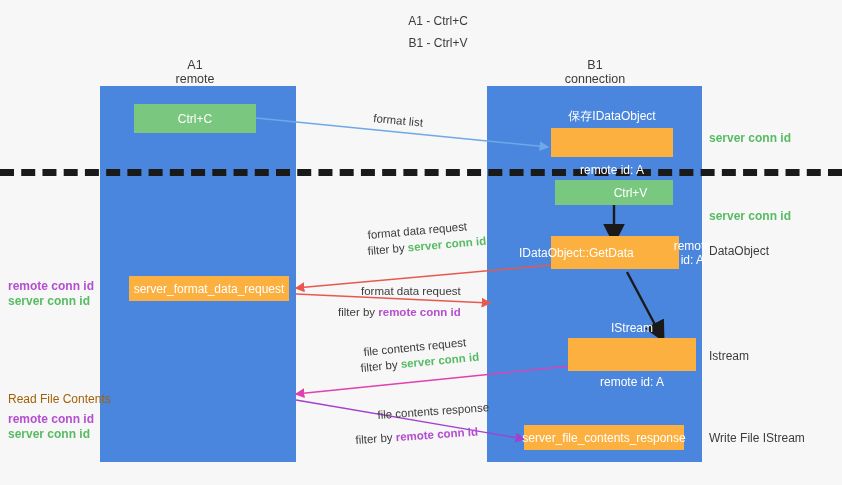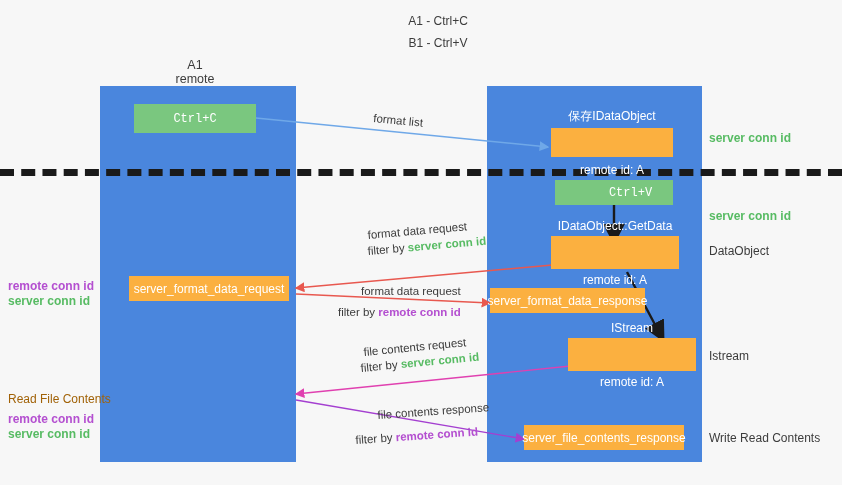--- a/index.html
+++ b/index.html
@@ -20,21 +20,21 @@
   .title{
     position:absolute;left:17px;top:10px;width:842px;text-align:center;
     color:#3c3c3c;font-size:12px;line-height:22px;white-space:pre;
   }
   .node{
     position:absolute;display:flex;align-items:center;justify-content:center;
     text-align:center;color:#ffffff;font-size:12px;line-height:14px;
     box-sizing:border-box;padding:2px 4px;
   }
   .node.orange{background:#fbb040;gap:40px;}
-  .node.green{background:#7ac77f;font-family:Liberation Mono, monospace;}
+  .node.green{background:#7ac77f;}
   .node span{display:block;}
   .side-label{
     position:absolute;font-size:12px;line-height:15px;color:#3c3c3c;
     white-space:nowrap;
   }
   .conn-green{color:#57bb63;font-weight:bold;}
   .conn-purple{color:#b44fd0;font-weight:bold;}
   .edge-label{
     position:absolute;font-size:11.5px;line-height:15px;color:#3c3c3c;
     white-space:nowrap;transform-origin:0 0;
@@ -49,20 +49,24 @@
 <body>
 
 <div id="stage">
 
   <div class="title">A1 - Ctrl+C
 B1 - Ctrl+V</div>
 
   <div class="lane-title" style="left:120px;top:58px;width:150px;">
     <div>A1</div>
     <div>remote</div>
+  </div>
+  <div class="lane-title" style="left:520px;top:58px;width:150px;">
+    <div>B1</div>
+    <div>connection</div>
   </div>
 
   <div class="lane" style="left:100px;top:86px;width:196px;height:376px;"></div>
   <div class="lane" style="left:487px;top:86px;width:215px;height:376px;"></div>
 
   <svg class="layer" viewBox="0 0 842 485">
     <defs>
       <marker id="ar-blue" markerWidth="7" markerHeight="7" refX="6" refY="3.5" orient="auto">
         <path d="M0,0 L7,3.5 L0,7 z" fill="#6fa8e8"></path>
       </marker>
@@ -103,37 +107,34 @@
 
   <div class="node orange" style="left:551px;top:128px;width:122px;height:29px;flex-direction:column;">
     <span>保存IDataObject</span>
     <span>remote id: A</span>
   </div>
 
   <div class="node green" style="left:555px;top:180px;width:118px;height:25px;padding-left:37px;">
     <span>Ctrl+V</span>
   </div>
 
-  <div class="node orange" style="left:551px;top:236px;width:128px;height:33px;flex-direction:column;">
+  <div class="node orange" style="left:551px;top:236px;width:128px;height:33px;flex-direction:row;">
     <span>IDataObject::GetData</span>
     <span>remote id: A</span>
   </div>
 
   <div class="node orange" style="left:568px;top:338px;width:128px;height:33px;flex-direction:column;">
     <span>IStream</span>
     <span>remote id: A</span>
   </div>
 
   <div class="node orange" style="left:129px;top:276px;width:160px;height:25px;">
     <span>server_format_data_request</span>
   </div>
 
-  <div class="node orange" style="left:490px;top:288px;width:155px;height:25px;">
-    <span>server_format_data_response</span>
-  </div>
 
 
   <div class="node orange" style="left:524px;top:425px;width:160px;height:25px;align-items:center;">
     <span>server_file_contents_response</span>
   </div>
 
   <div class="edge-label" style="left:374px;top:111px;transform:rotate(5.5deg);">format list</div>
 
   <div class="edge-label" style="left:367px;top:228px;transform:rotate(-5deg);">format data request</div>
   <div class="edge-label" style="left:367px;top:244px;transform:rotate(-5deg);">
@@ -152,21 +153,21 @@
 
   <div class="edge-label" style="left:377px;top:408px;transform:rotate(-4deg);">file contents response</div>
   <div class="edge-label" style="left:355px;top:433px;transform:rotate(-4deg);">
     <span>filter by </span><span class="conn-purple">remote conn id</span>
   </div>
 
   <div class="side-label conn-green" style="left:709px;top:131px;">server conn id</div>
   <div class="side-label conn-green" style="left:709px;top:209px;">server conn id</div>
   <div class="side-label" style="left:709px;top:244px;">DataObject</div>
   <div class="side-label" style="left:709px;top:349px;">Istream</div>
-  <div class="side-label" style="left:709px;top:431px;">Write Read Contents</div>
+  <div class="side-label" style="left:709px;top:431px;">Write File IStream</div>
 
   <div class="stack-label conn-purple" style="left:8px;top:279px;">remote conn id</div>
   <div class="stack-label conn-green" style="left:8px;top:294px;">server conn id</div>
 
   <div class="stack-label" style="left:8px;top:392px;color:#a16207;">Read File Contents</div>
   <div class="stack-label conn-purple" style="left:8px;top:412px;">remote conn id</div>
   <div class="stack-label conn-green" style="left:8px;top:427px;">server conn id</div>
 
 </div>
 

